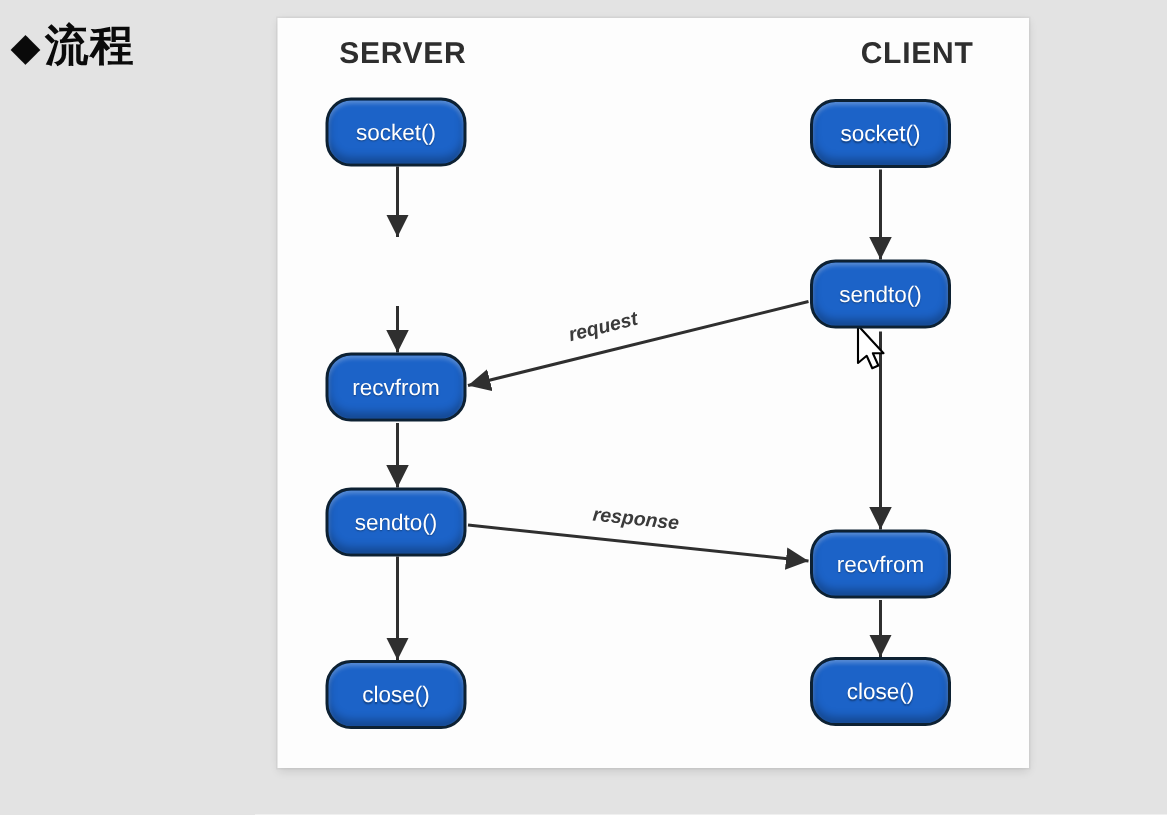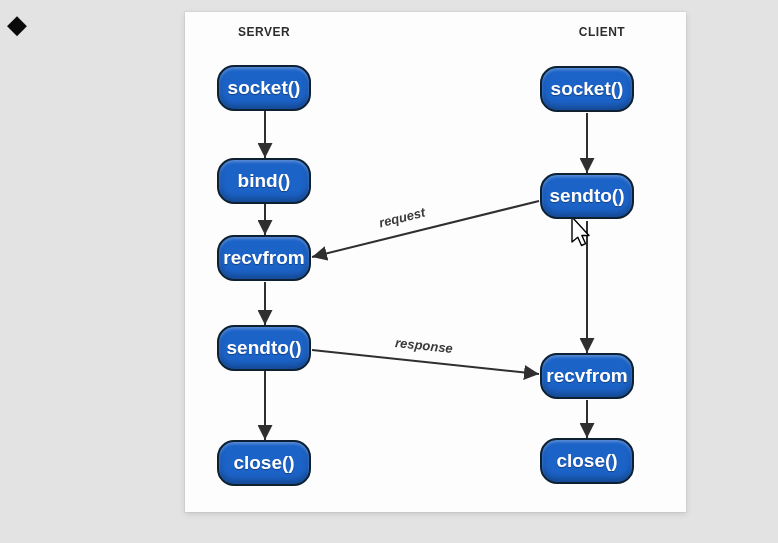--- a/index.html
+++ b/index.html
@@ -24,54 +24,55 @@
     font-size:29px;font-weight:bold;color:#0a0a0a;
     letter-spacing:1px;display:flex;align-items:center;gap:2px;
   }
   .slide-title .bullet{font-size:26px;line-height:1;}
   .panel{
     position:absolute;left:185px;top:12px;width:501px;height:500px;
     background:var(--panel-bg);
     box-shadow:0 0 0 1px rgba(0,0,0,0.04),0 2px 6px rgba(0,0,0,0.12);
   }
   .col-header{
-    position:absolute;width:94px;text-align:center;
-    font-size:12px;font-weight:bold;color:var(--header-text);
+    position:absolute;width:94px;text-align:right;
+    font-size:20px;font-weight:bold;color:var(--header-text);
     letter-spacing:0.5px;top:13px;
   }
   .server-h{left:32px;}
   .client-h{left:370px;}
   .node{
     position:absolute;width:94px;height:46px;
     background:var(--node-fill);
     border:2px solid var(--node-border);
     border-radius:17px;
     display:flex;align-items:center;justify-content:center;
     box-shadow:inset 0 2px 3px rgba(255,255,255,0.28),
                inset 0 -4px 6px rgba(0,0,0,0.28);
   }
   .node span{
-    color:var(--node-text);font-weight:bold;font-size:19px;
+    color:var(--node-text);font-weight:normal;font-size:15px;
     text-shadow:0 1px 1px rgba(0,0,0,0.35);
     white-space:nowrap;
   }
   .overlay{position:absolute;left:0;top:0;width:501px;height:500px;pointer-events:none;}
   .edge-label{
     position:absolute;width:90px;text-align:center;
     font-size:13px;font-weight:bold;font-style:italic;
     color:var(--edge-text);
   }
   .edge-label.req{left:172px;top:198px;transform:rotate(-14deg);}
   .edge-label.resp{left:194px;top:326px;transform:rotate(6deg);}
 </style>
 </head>
 <body>
 
 <div class="slide-title">
   <span class="bullet">◆</span>
+  <span>流程</span>
 </div>
 
 <div class="panel">
 
   <div class="col-header server-h">SERVER</div>
   <div class="col-header client-h">CLIENT</div>
 
   <svg class="overlay" viewBox="0 0 501 500">
     <defs>
       <marker id="ah" viewBox="0 0 10 10" refX="10" refY="5" markerWidth="7.5" markerHeight="7.5" orient="auto">
@@ -95,23 +96,20 @@
     </g>
 
     <g transform="translate(387,205)">
       <path d="M0,0 L0,25 L5.8,20.2 L9.5,28.5 L13.6,26.7 L9.9,18.5 L17,18.5 Z" fill="#ffffff" stroke="#000000" stroke-width="1.4" stroke-linejoin="round"></path>
     </g>
   </svg>
 
   <div class="node" style="left:32px;top:53px">
       <span>socket()</span>
     </div>
-  <div class="node" style="left:32px;top:146px">
-      <span>bind()</span>
-    </div>
   <div class="node" style="left:32px;top:223px">
       <span>recvfrom</span>
     </div>
   <div class="node" style="left:32px;top:313px">
       <span>sendto()</span>
     </div>
   <div class="node" style="left:32px;top:428px">
       <span>close()</span>
     </div>
 

